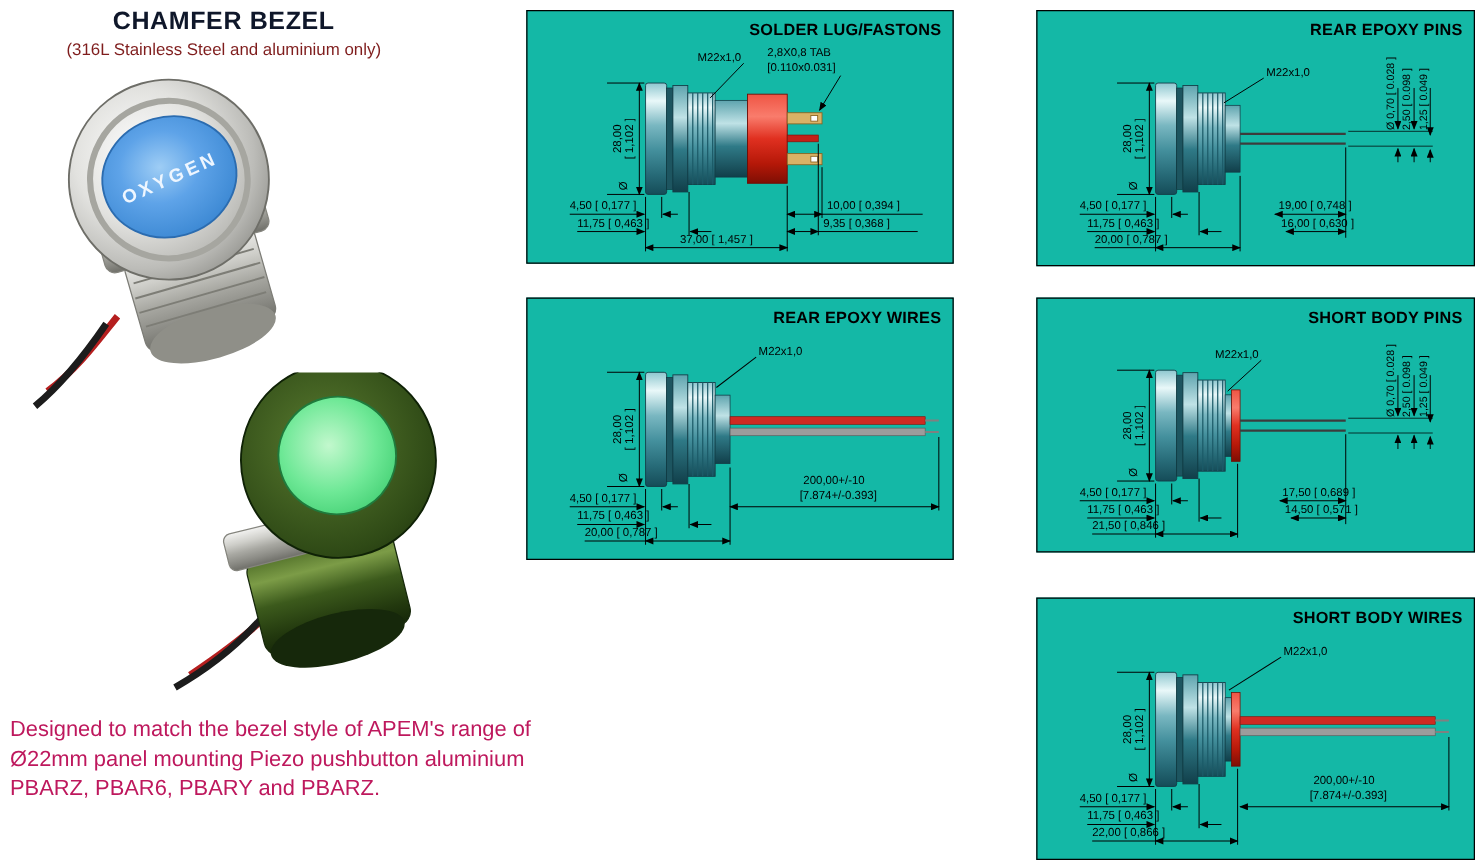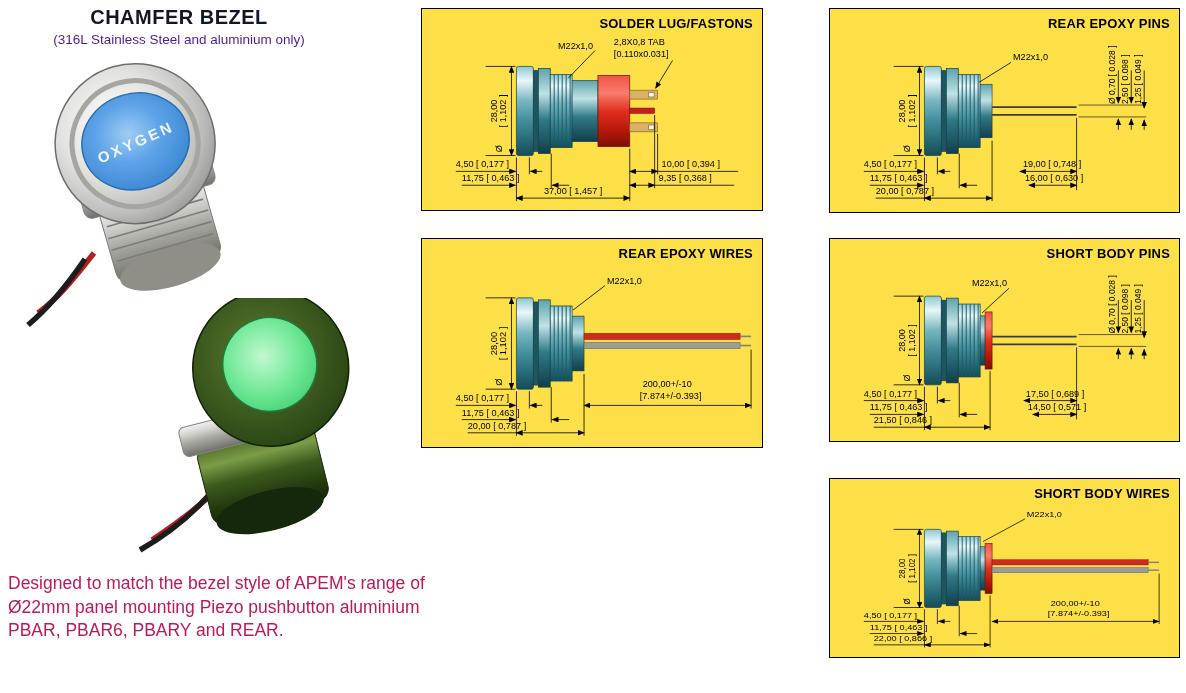--- a/index.html
+++ b/index.html
@@ -1,24 +1,24 @@
 <!DOCTYPE html>
 <html><head>
 <meta charset="utf-8">
 <style>
   html,body{margin:0;padding:0;background:#ffffff;}
   body{width:1186px;height:693px;position:relative;overflow:hidden;
        font-family:"Liberation Sans",sans-serif;color:#111;}
   .abs{position:absolute;}
   .hdr{position:absolute;left:0;top:6px;width:358px;text-align:center;}
   .hdr .t1{font-size:20px;font-weight:bold;letter-spacing:.5px;color:#0f172a;}
-  .hdr .t2{font-size:13.5px;margin-top:3px;color:#4c1d95;}
+  .hdr .t2{font-size:13.5px;margin-top:3px;color:#7f1d1d;}
   .desc{position:absolute;left:8px;top:572px;width:505px;font-size:17.5px;
         line-height:23.5px;color:#be185d;}
-  .dbox{position:absolute;border:1.4px solid #000;background:#fde047;box-sizing:border-box;}
+  .dbox{position:absolute;border:1.4px solid #000;background:#14b8a6;box-sizing:border-box;}
   .dbox .box-title{position:absolute;top:7px;right:9px;font-size:13px;font-weight:bold;
         letter-spacing:.2px;color:#000;z-index:2;}
   .dbox svg.draw{position:absolute;left:0;top:0;width:100%;height:100%;}
   svg text.dt{font-size:9.2px;fill:#000;font-family:"Liberation Sans",sans-serif;}
   svg text.dts{font-size:8.6px;fill:#000;font-family:"Liberation Sans",sans-serif;}
   svg text.lens-label{font-size:15px;font-weight:bold;fill:#eef6ff;
         letter-spacing:3px;font-family:"Liberation Sans",sans-serif;}
   svg line.ext{stroke:#000;stroke-width:0.8;}
 </style>
 </head>
@@ -163,21 +163,21 @@
     <ellipse cx="120" cy="208" rx="55" ry="20" fill="#16280b"></ellipse>
     <rect x="50" y="106" width="140" height="30" rx="6" fill="url(#gSteel)" stroke="#85857e" stroke-width="1"></rect>
     <circle cx="155" cy="70" r="78" fill="url(#rgGreenFace)" stroke="#0f2206" stroke-width="1.5"></circle>
     <circle cx="155" cy="66" r="47" fill="url(#rgGreen)" stroke="#1f7a3c" stroke-width="1.5"></circle>
   </g>
 </svg>
 
 <div class="desc">
   <div>Designed to match the bezel style of APEM's range of</div>
   <div>Ø22mm panel mounting Piezo pushbutton aluminium</div>
-  <div>PBAR, PBAR6, PBARY and REAR.</div>
+  <div>PBARZ, PBAR6, PBARY and PBARZ.</div>
 </div>
 
 <div class="dbox" style="left:421px;top:8px;width:342px;height:203px">
   <div class="box-title">SOLDER LUG/FASTONS</div>
   <svg class="draw" viewBox="0 0 342 203" preserveAspectRatio="none">
     <use href="#devFront"></use>
     <rect x="151" y="72" width="26" height="62" fill="url(#gMetD)" stroke="#123c46" stroke-width="0.6"></rect>
     <rect x="177" y="67" width="32" height="72" fill="url(#gRed)" stroke="#6e0c04" stroke-width="0.7"></rect>
     <rect x="209" y="82" width="28" height="9" fill="#d9b266" stroke="#8a6420" stroke-width="0.7"></rect>
     <rect x="228" y="84.2" width="5.5" height="4.6" fill="#ffffff" stroke="#8a6420" stroke-width="0.7"></rect>
@@ -304,21 +304,21 @@
     <line class="ext" x1="95" y1="191" x2="161" y2="191" marker-start="url(#ah)" marker-end="url(#ah)"></line>
     <text class="dt" x="197" y="160">17,50 [ 0,689 ]</text>
     <line class="ext" x1="195" y1="164" x2="248" y2="164" marker-start="url(#ah)" marker-end="url(#ah)"></line>
     <text class="dt" x="199" y="174">14,50 [ 0,571 ]</text>
     <line class="ext" x1="204" y1="178" x2="248" y2="178" marker-start="url(#ah)" marker-end="url(#ah)"></line>
     <text class="dt" x="178" y="48" text-anchor="end">M22x1,0</text>
     <line class="ext" x1="180" y1="50" x2="153" y2="75"></line>
   </svg>
 </div>
 
-<div class="dbox" style="left:829px;top:478px;width:351px;height:180px">
+<div class="dbox" style="left:829px;top:478px;width:351px;height:210px">
   <div class="box-title">SHORT BODY WIRES</div>
   <svg class="draw" viewBox="0 0 351 205" preserveAspectRatio="none">
     <use href="#devFront"></use>
       <use href="#rearShort"></use>
       <use href="#wiresPair"></use>
     <use href="#diaDim"></use>
     <text class="dt" transform="rotate(-90 75 103)" x="75" y="103" text-anchor="middle">28,00</text>
     <text class="dt" transform="rotate(-90 85 103)" x="85" y="103" text-anchor="middle">[ 1,102 ]</text>
     <text class="dt" transform="rotate(-90 80 141)" x="80" y="141" text-anchor="middle">Ø</text>
     <use href="#extFront"></use>

